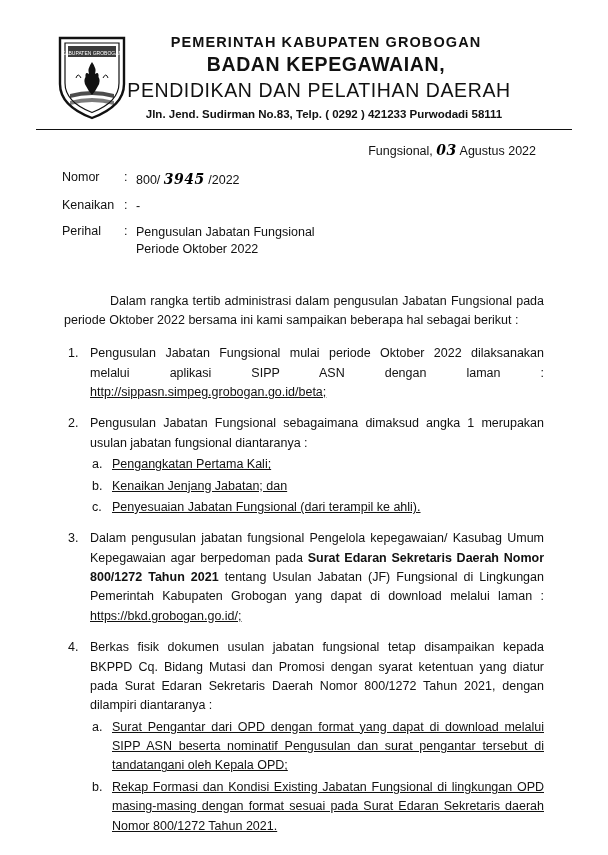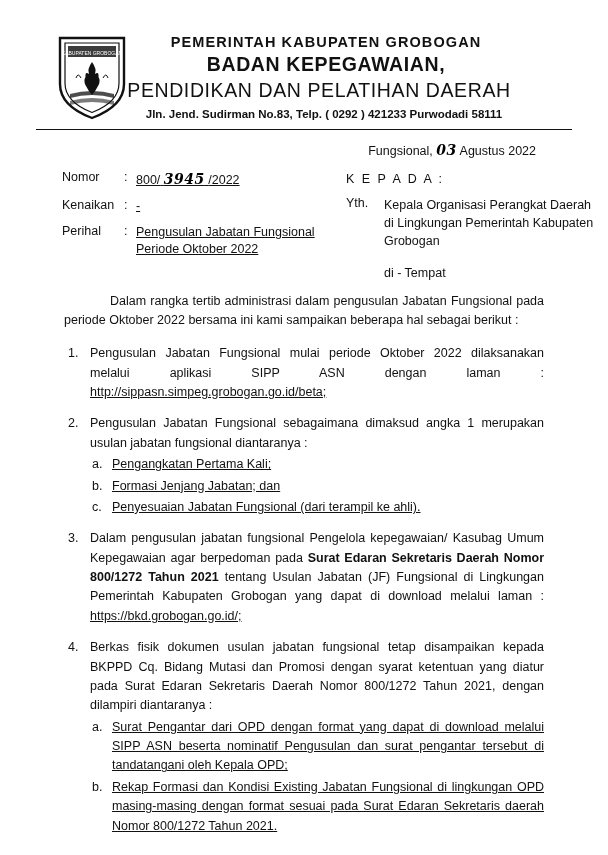--- a/index.html
+++ b/index.html
@@ -103,21 +103,20 @@
     width: 62px;
     flex: 0 0 62px;
   }
   .meta-colon {
     width: 12px;
     flex: 0 0 12px;
   }
   .meta-val {
     flex: 1 1 auto;
     line-height: 1.35;
-    text-decoration: underline;
   }
   .meta-right {
     position: absolute;
     left: 330px;
     top: 2px;
     width: 250px;
     font-size: 12.5px;
   }
   .kepada {
     letter-spacing: 2px;
@@ -251,49 +250,37 @@
         <div class="meta-label">Perihal</div>
         <div class="meta-colon">:</div>
         <div class="meta-val">
           <div>Pengusulan Jabatan Fungsional</div>
           <div>Periode Oktober 2022</div>
         </div>
       </div>
 
     </div>
 
-    <div class="meta-right">
-      <div class="kepada">K E P A D A :</div>
-      <div class="yth-row">
-        <div class="yth-label">Yth.</div>
-        <div class="yth-text">
-          <div>Kepala Organisasi Perangkat Daerah</div>
-          <div>di Lingkungan Pemerintah Kabupaten</div>
-          <div>Grobogan</div>
-        </div>
-      </div>
-      <div class="ditempat">di - Tempat</div>
-    </div>
   </div>
 
   <div class="body">
     <div class="para">Dalam rangka tertib administrasi dalam pengusulan Jabatan Fungsional pada periode Oktober 2022 bersama ini kami sampaikan beberapa hal sebagai berikut :</div>
 
     <ol class="numbered">
 
       <li>
         <span>Pengusulan Jabatan Fungsional mulai periode Oktober 2022 dilaksanakan melalui aplikasi SIPP ASN dengan laman :</span>
         <a class="link" href="#">http://sippasn.simpeg.grobogan.go.id/beta;</a>
       </li>
 
       <li>
         <span>Pengusulan Jabatan Fungsional sebagaimana dimaksud angka 1 merupakan usulan jabatan fungsional diantaranya :</span>
         <ol class="lettered">
           <li>Pengangkatan Pertama Kali;</li>
-          <li>Formasi Jenjang Jabatan; dan</li>
+          <li>Kenaikan Jenjang Jabatan; dan</li>
           <li>Penyesuaian Jabatan Fungsional (dari terampil ke ahli).</li>
         </ol>
       </li>
 
       <li>
         <span>Dalam pengusulan jabatan fungsional Pengelola kepegawaian/ Kasubag Umum Kepegawaian agar berpedoman pada </span><span class="bold">Surat Edaran Sekretaris Daerah Nomor 800/1272 Tahun 2021</span><span> tentang Usulan Jabatan (JF) Fungsional di Lingkungan Pemerintah Kabupaten Grobogan yang dapat di download melalui laman : </span><a class="link" href="#">https://bkd.grobogan.go.id/;</a>
       </li>
 
       <li>
         <span>Berkas fisik dokumen usulan jabatan fungsional tetap disampaikan kepada BKPPD Cq. Bidang Mutasi dan Promosi dengan syarat ketentuan yang diatur pada Surat Edaran Sekretaris Daerah Nomor 800/1272 Tahun 2021, dengan dilampiri diantaranya :</span>

